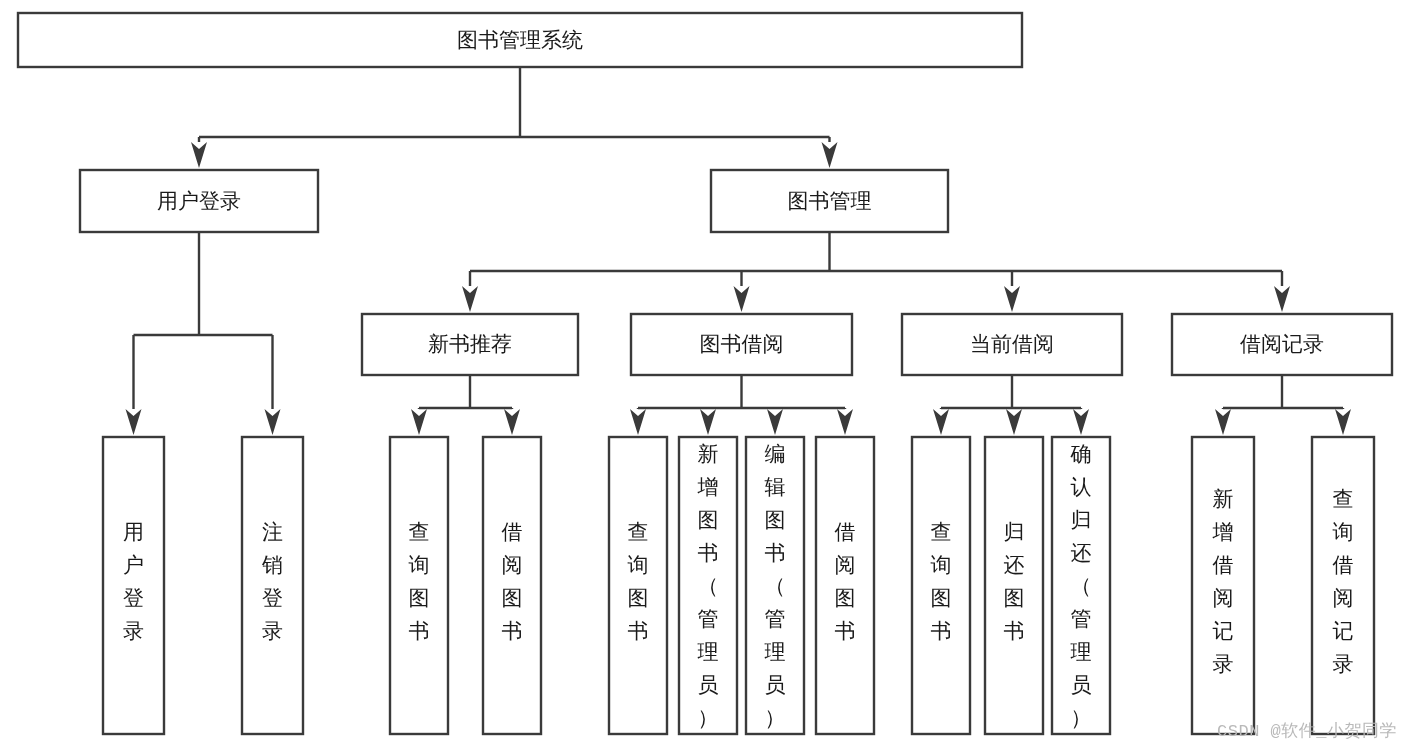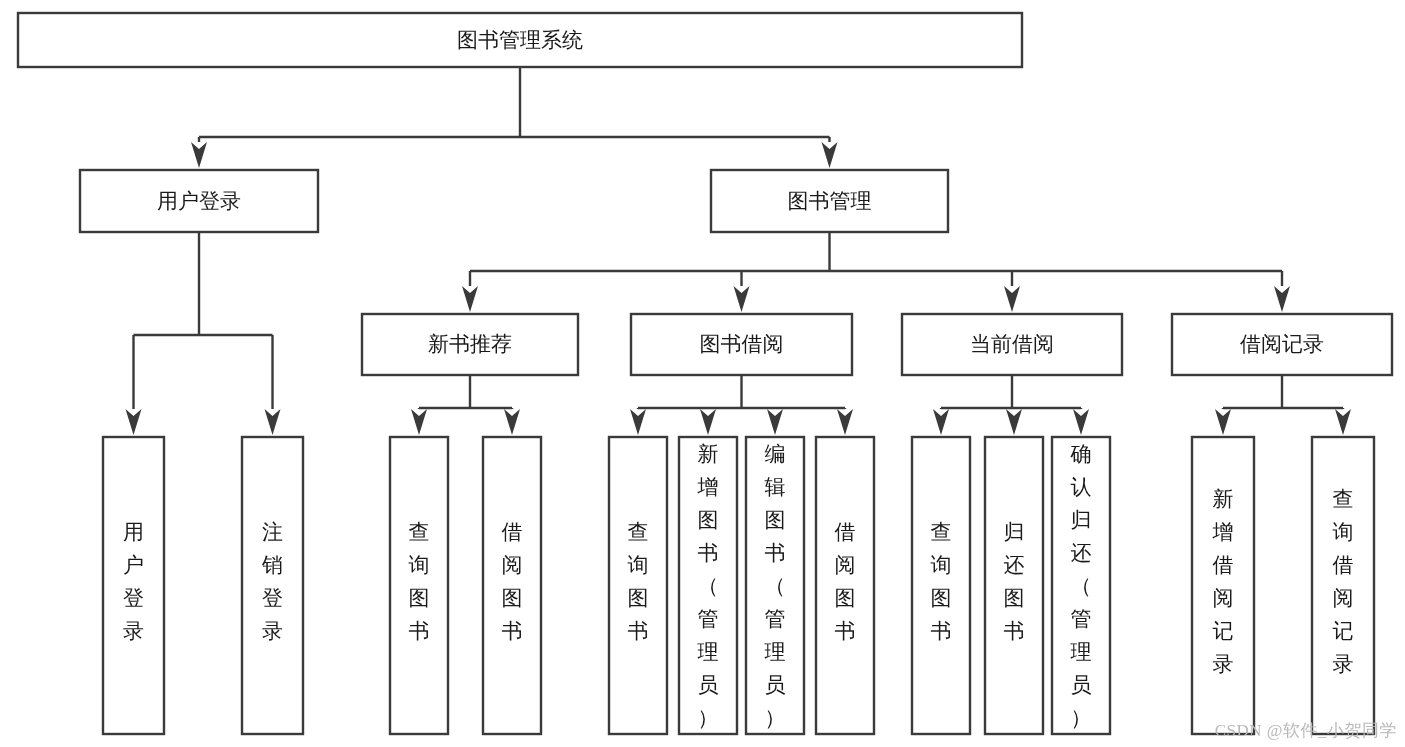--- a/index.html
+++ b/index.html
@@ -52,21 +52,21 @@
     stroke-linecap: butt;
   }
   .arrow-head {
     fill: #3a3a3a;
     stroke: none;
   }
   .watermark {
     position: absolute;
     right: 8px;
     bottom: 5px;
-    font-family: Liberation Serif, serif;
+    font-family: Liberation Mono, monospace;
     font-size: 17px;
     color: #b9b9b9;
     letter-spacing: 0.5px;
     white-space: nowrap;
     user-select: none;
   }
 </style>
 </head>
 <body>
 

